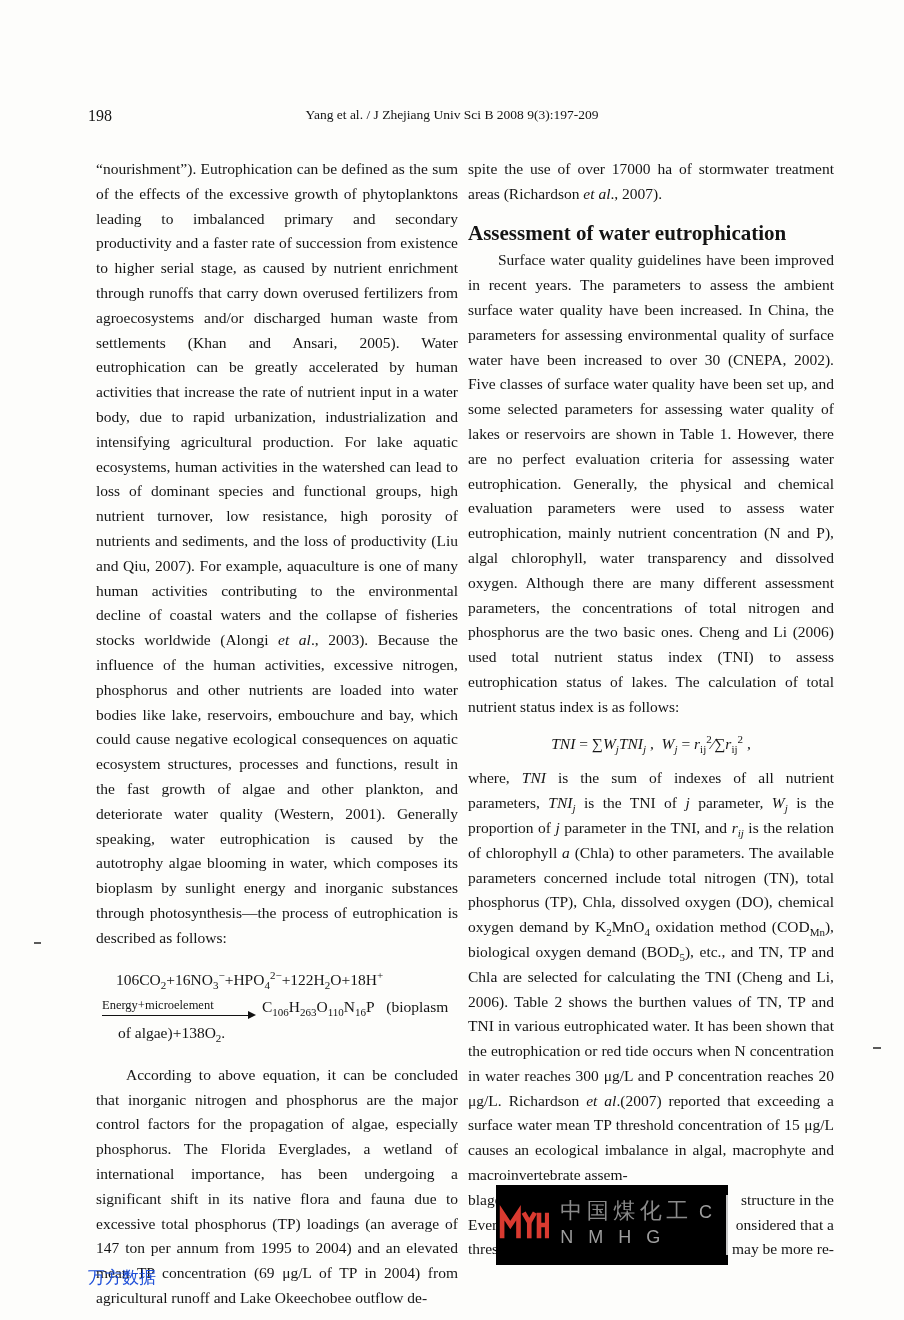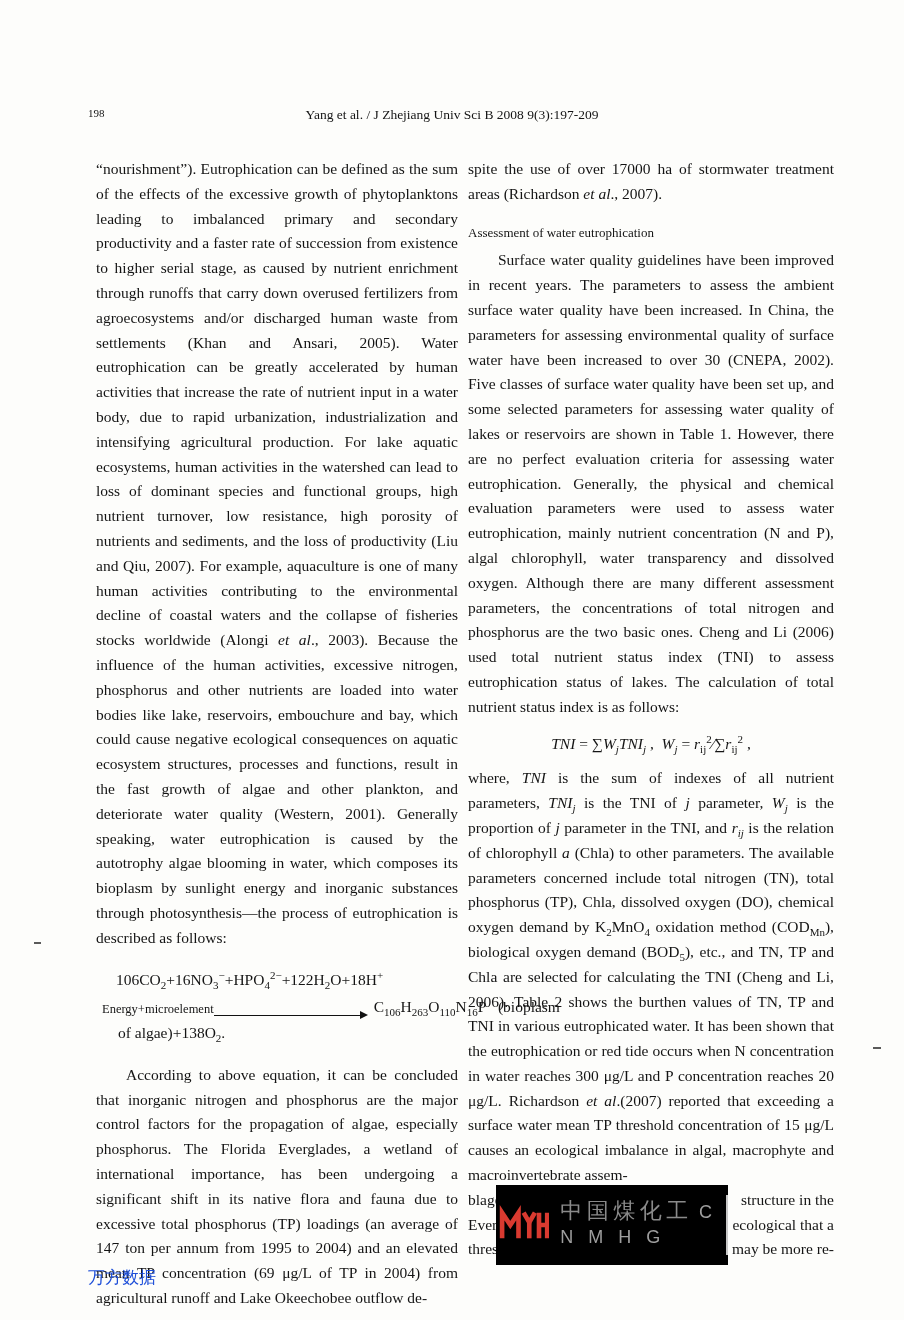--- a/index.html
+++ b/index.html
@@ -1,31 +1,31 @@
 <!DOCTYPE html>
 <html><head>
 <meta charset="utf-8">
 <style>
   html,body{margin:0;padding:0;background:#e9e9e9;}
   .page{position:relative;width:904px;height:1320px;background:#fdfdfb;margin:0 auto;overflow:hidden;
         font-family:"Liberation Serif","DejaVu Serif",serif;color:#141414;}
-  .page-number{position:absolute;left:88px;top:107px;font-size:11px;}
+  .page-number{position:absolute;left:88px;top:107px;font-size:16px;}
   .running-header{position:absolute;left:0;top:107px;width:100%;text-align:center;
                   font-size:13.5px;}
   .col{position:absolute;top:157px;font-size:15.5px;line-height:24.8px;text-align:justify;}
   .col-left{left:96px;width:362px;}
   .col-right{left:468px;width:366px;}
   p{margin:0;}
   .indent{text-indent:30px;}
-  .section-heading{font-weight:normal;font-size:13px;line-height:24.8px;margin:14px 0 3px;text-align:left;}
+  .section-heading{font-weight:bold;font-size:21px;line-height:24.8px;margin:14px 0 3px;text-align:left;}
   
   .chem-eq{margin:17px 0 17px 6px;font-size:15.5px;}
   .chem-line1{padding-left:14px;}
   .chem-line2{display:flex;align-items:flex-end;gap:8px;margin:3px 0 1px;}
-  .arrow-wrap{display:flex;flex-direction:row;align-items:flex-end;padding-bottom:4px;}
+  .arrow-wrap{display:flex;flex-direction:column;align-items:flex-start;padding-bottom:4px;}
   .arrow-label{font-size:12.5px;line-height:14px;white-space:nowrap;}
   .arrow-shaft{position:relative;width:152px;height:1.4px;background:#111;margin-top:3px;}
   .arrow-shaft::after{content:"";position:absolute;right:-2px;top:-3.4px;width:0;height:0;
                       border-left:8px solid #111;border-top:4px solid transparent;border-bottom:4px solid transparent;}
   .chem-line3{padding-left:16px;}
   
   .tni-eq{text-align:center;margin:12px 0 10px;font-size:15.5px;}
   
   .frag-lines{position:relative;}
   .frag-line{display:flex;justify-content:space-between;height:24.8px;overflow:hidden;}
@@ -82,21 +82,21 @@
 
     <p class="para">where, <i>TNI</i> is the sum of indexes of all nutrient parameters, <i>TNI<sub>j</sub></i> is the TNI of <i>j</i> parameter, <i>W<sub>j</sub></i> is the proportion of <i>j</i> parameter in the TNI, and <i>r<sub>ij</sub></i> is the relation of chlorophyll <i>a</i> (Chla) to other parameters. The available parameters concerned include total nitrogen (TN), total phosphorus (TP), Chla, dissolved oxygen (DO), chemical oxygen demand by K<sub>2</sub>MnO<sub>4</sub> oxidation method (COD<sub>Mn</sub>), biological oxygen demand (BOD<sub>5</sub>), etc., and TN, TP and Chla are selected for calculating the TNI (Cheng and Li, 2006). Table 2 shows the burthen values of TN, TP and TNI in various eutrophicated water. It has been shown that the eutrophication or red tide occurs when N concentration in water reaches 300 μg/L and P concentration reaches 20 μg/L. Richardson <i>et al</i>.(2007) reported that exceeding a surface water mean TP threshold concentration of 15 μg/L causes an ecological imbalance in algal, macrophyte and macroinvertebrate assem-</p>
 
     <div class="frag-lines">
       <div class="frag-line">
         <span>blages</span>
         <span>structure in the</span>
       </div>
       <div class="frag-line">
         <span>Everg</span>
-        <span>ecological that a</span>
+        <span>onsidered that a</span>
       </div>
       <div class="frag-line">
         <span>thresh</span>
         <span>may be more re-</span>
       </div>
 
       <div class="watermark">
         <svg class="wm-logo" width="84" height="62" viewBox="0 0 100 64">
           <g stroke="#d93a30" stroke-width="9" fill="none">
             <path d="M8 58 V8 L24 32 L40 8 V58"></path>

